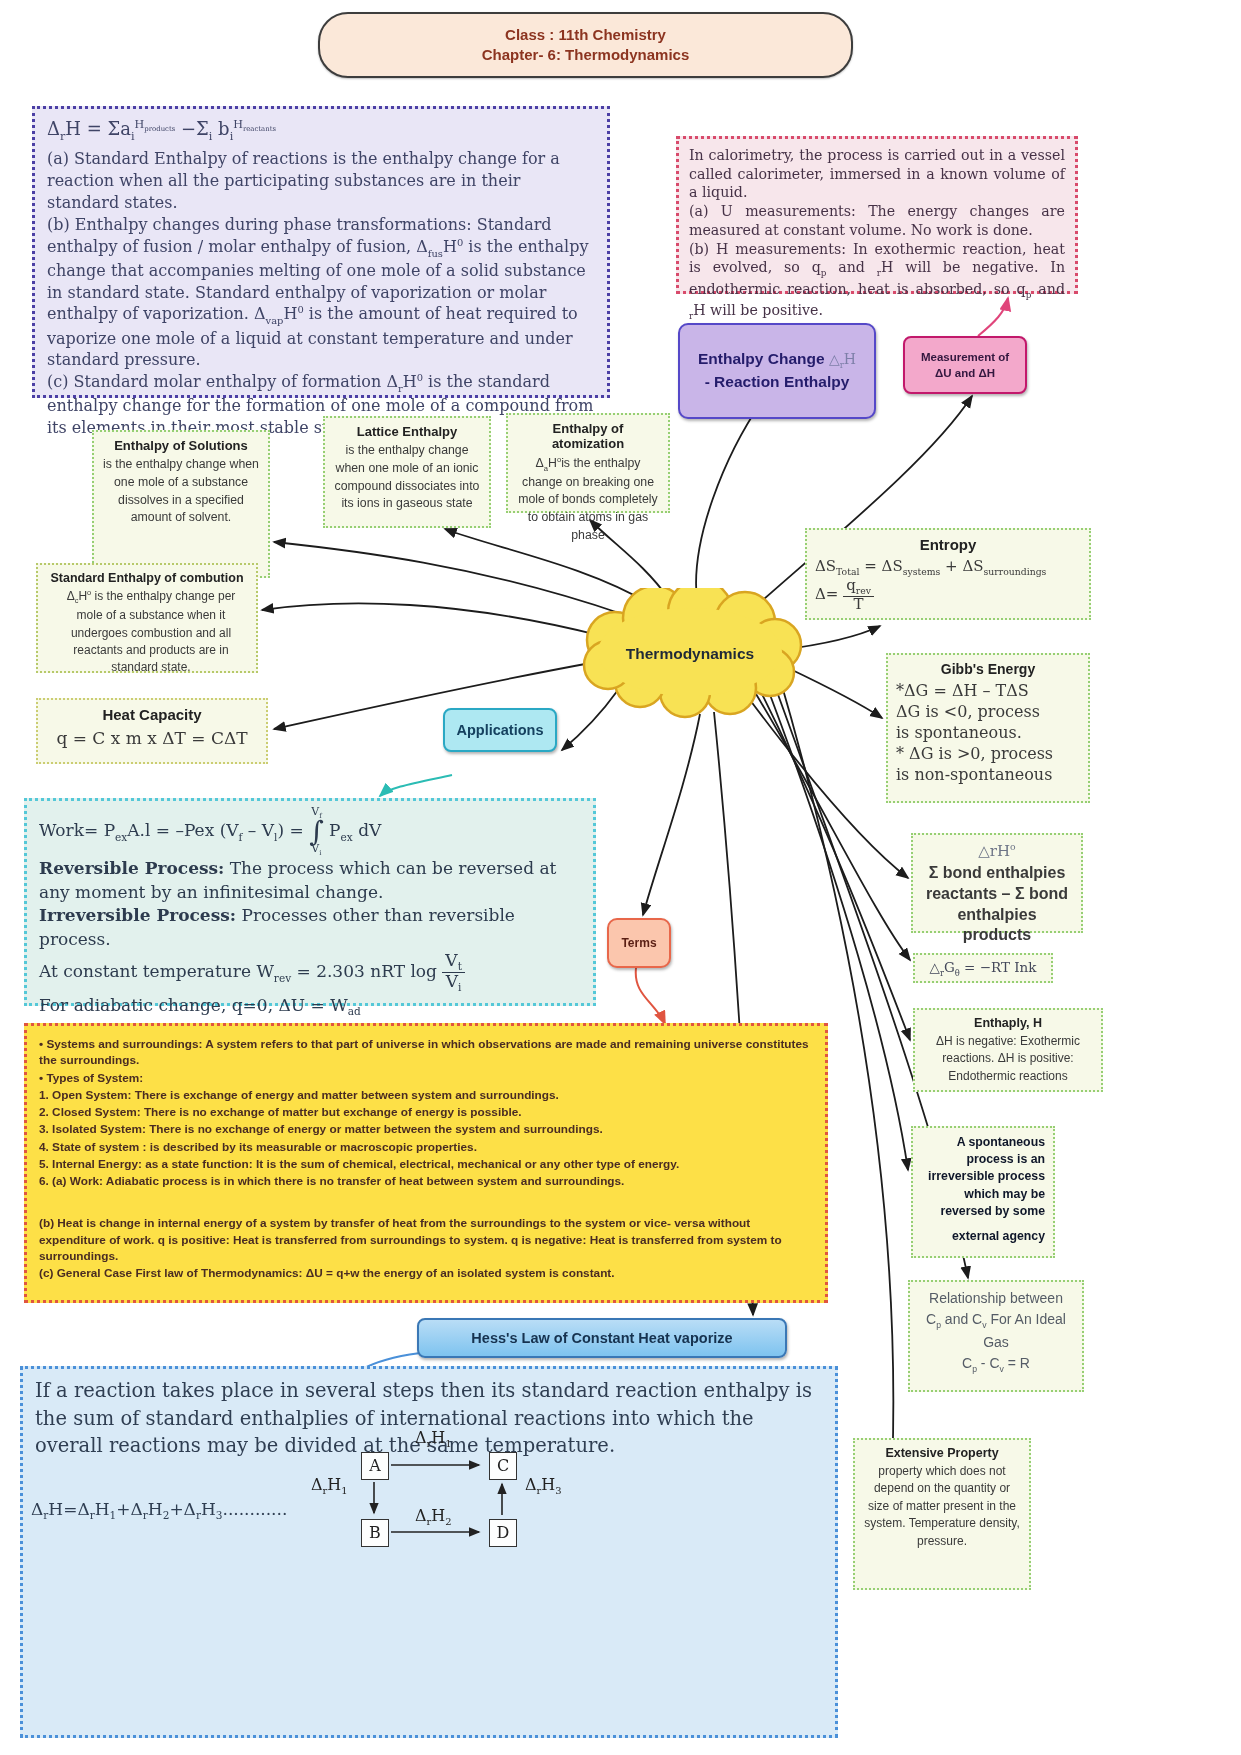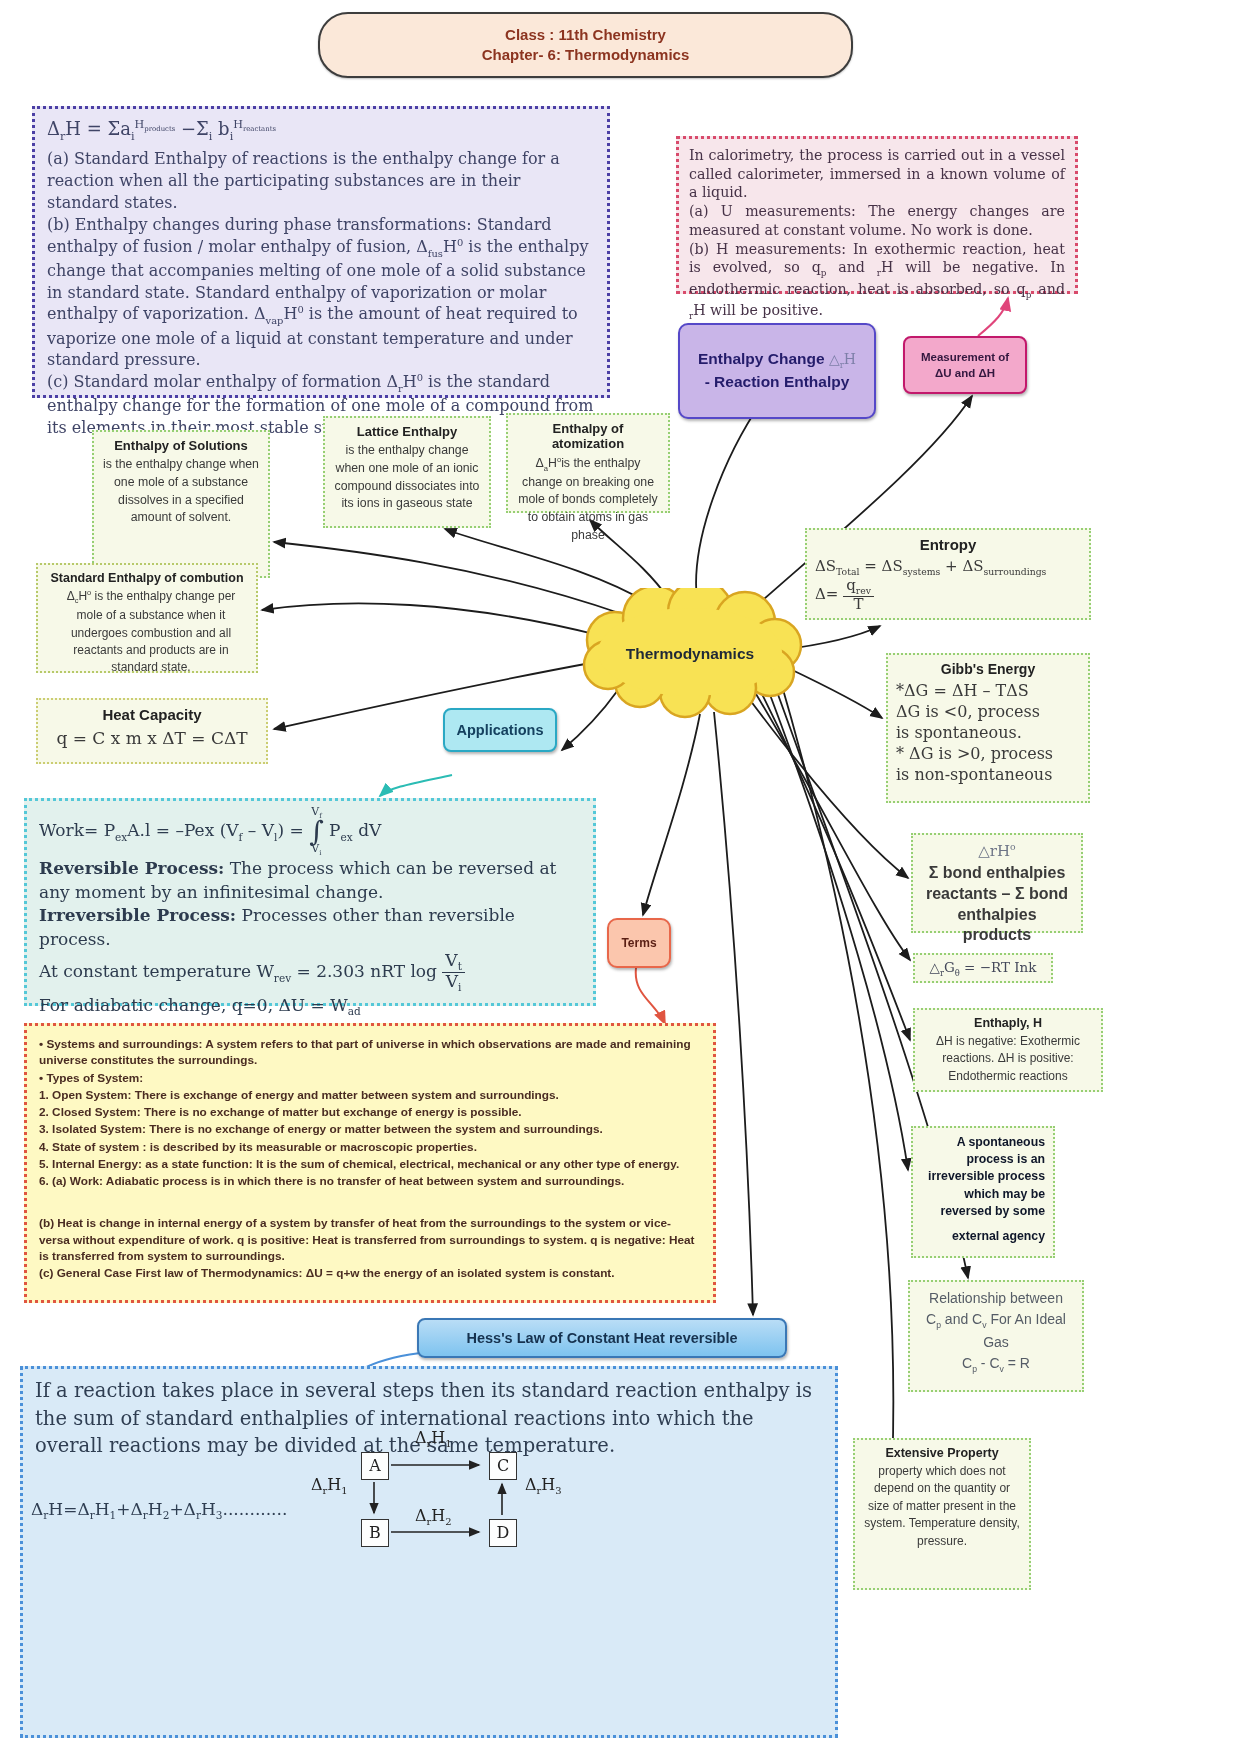--- a/index.html
+++ b/index.html
@@ -65,21 +65,21 @@
   .spont-box{left:911px;top:1126px;width:144px;height:132px;}
   .spont-box .gbody{font-weight:bold;font-size:12.3px;line-height:1.4;color:#0f172a;text-align:right;}
   .relation-box{left:908px;top:1280px;width:176px;height:112px;}
   .relation-box .gbody{font-size:14px;color:#555c66;line-height:1.5;}
   .extensive-box{left:853px;top:1438px;width:178px;height:152px;}
   .extensive-box .gtitle{font-size:12.5px;}
   .extensive-box .gbody{font-size:12px;}
 
   .work-box{left:24px;top:798px;width:572px;height:208px;background:#e2f1ed;border:3px dotted #54c8d8;
     padding:6px 12px;color:#2d3b4e;font-size:17px;line-height:1.4;}
-  .systems-box{left:24px;top:1023px;width:692px;height:280px;background:#fef9c3;border:3px dotted #e05540;
+  .systems-box{left:24px;top:1023px;width:804px;height:280px;background:#fde047;border:3px dotted #e05540;
     padding:10px 12px;color:#4a2c22;font-weight:bold;font-size:11.8px;line-height:1.38;}
   .systems-box div{margin:0 0 1px 0;}
   .systems-box .gap{margin-top:26px;}
   .hess-box{left:20px;top:1366px;width:818px;height:372px;background:#d9eaf7;border:3px dotted #4a90d9;
     padding:8px 12px;color:#2f3e52;font-size:19.5px;line-height:1.42;}
   .hess-eq{position:absolute;left:8px;top:128px;font-size:17px;}
   .vertex{position:absolute;width:26px;height:26px;border:1.5px solid #333;background:#fdfefe;
     display:flex;align-items:center;justify-content:center;font-size:16px;color:#222;}
   .dlabel{position:absolute;font-size:16px;color:#222;}
   .cloud-wrap{left:575px;top:588px;width:230px;height:132px;z-index:3;}
@@ -284,21 +284,21 @@
   <div class="abs gbox spont-box">
     <div class="gbody">A spontaneous process is an irreversible process which may be reversed by some</div>
     <div class="gbody" style="margin-top:8px">external agency</div>
   </div>
 
   <div class="abs gbox relation-box">
     <div class="gbody">Relationship between<br>C<sub>p</sub> and  C<sub>v</sub>  For An Ideal<br>Gas<br>C<sub>p</sub> - C<sub>v</sub> = R</div>
   </div>
 
   <div class="abs node hess-node">
-    <div>Hess's Law of Constant Heat reversible</div>
+    <div>Hess's Law of Constant Heat vaporize</div>
   </div>
 
   <div class="abs hess-box serif">
     <div>If a reaction takes place in several steps then its standard reaction enthalpy is the sum of standard enthalplies of international reactions into which the overall reactions may be divided at the same temperature.</div>
     <div class="hess-eq">Δ<sub>r</sub>H=Δ<sub>r</sub>H<sub>1</sub>+Δ<sub>r</sub>H<sub>2</sub>+Δ<sub>r</sub>H<sub>3</sub>............</div>
     <div class="vertex" style="left:338px;top:83px">A</div>
     <div class="vertex" style="left:466px;top:83px">C</div>
     <div class="vertex" style="left:338px;top:150px">B</div>
     <div class="vertex" style="left:466px;top:150px">D</div>
     <div class="dlabel" style="left:392px;top:58px">Δ<sub>r</sub>H<sub>1</sub></div>

